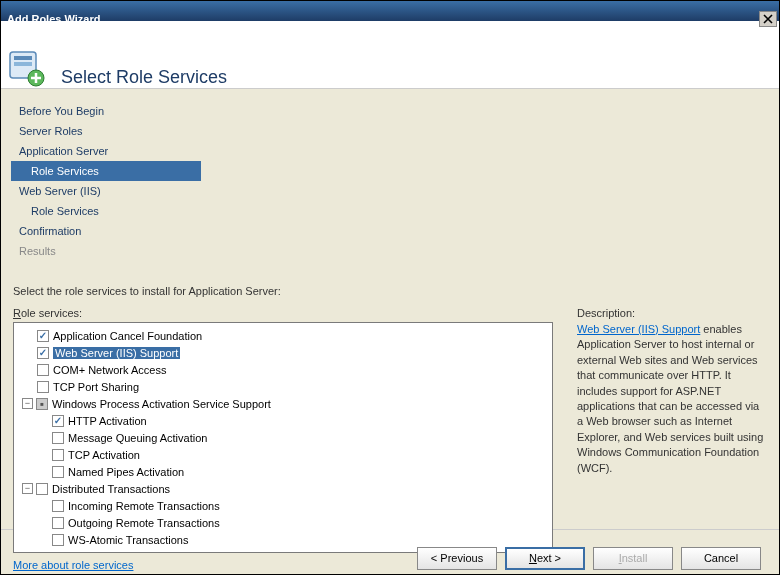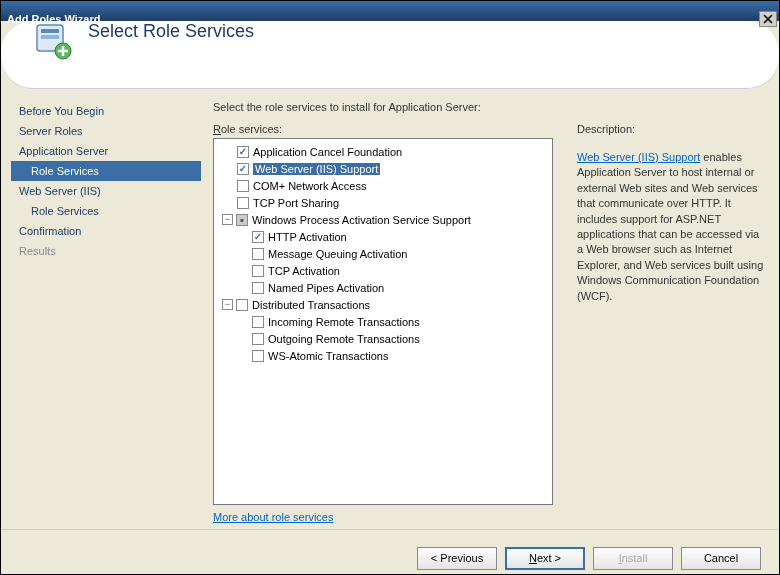--- a/index.html
+++ b/index.html
@@ -30,30 +30,30 @@
     border: 1px solid #888;
     display: flex; align-items: center; justify-content: center;
     color: #000; font-weight: bold; font-size: 11px;
     cursor: pointer;
   }
   .header {
     height: 68px;
     background: #fff;
     border-bottom: 1px solid #ccc;
     display: flex;
-    align-items: flex-start;
-    padding-left: 32px;
-    border-radius: 32px;
+    align-items: flex-end;
+    padding-left: 5px;
   }
   .header-icon { width: 40px; height: 40px; margin-right: 15px; }
   .header-title { font-size: 18px; color: #1e3c66; font-weight: normal; }
   .content {
     display: flex;
     height: 440px;
     background: #ece9d8;
+    flex-direction: column;
   }
   .sidebar {
     width: 200px;
     padding: 12px 0;
   }
   .nav-item {
     padding: 4px 10px 4px 18px;
     color: #1e3c66;
     cursor: pointer;
   }
@@ -114,21 +114,21 @@
   }
   .checkbox.checked::after { content: "✓"; font-weight: bold; color: #3a6ea5; }
   .checkbox.indeterminate { background: #ccc; }
   .checkbox.indeterminate::after { content: "■"; font-size: 6px; color: #555; }
   .tree-label { }
   .tree-label.highlight { background: #3a6ea5; color: #fff; padding: 0 2px; }
   .indent1 { padding-left: 19px; }
   .indent2 { padding-left: 34px; }
   .link { color: #0066cc; text-decoration: underline; cursor: pointer; }
   .more-link { margin-top: 6px; margin-bottom: 6px; }
-  .desc-text { color: #333; line-height: 1.4; margin-top: 15px; }
+  .desc-text { color: #333; line-height: 1.4; margin-top: 3px; }
   .footer {
     height: 57px;
     border-top: 1px solid #ccc;
     background: #ece9d8;
     display: flex;
     justify-content: flex-end;
     align-items: center;
     padding-right: 18px;
     gap: 8px;
   }

